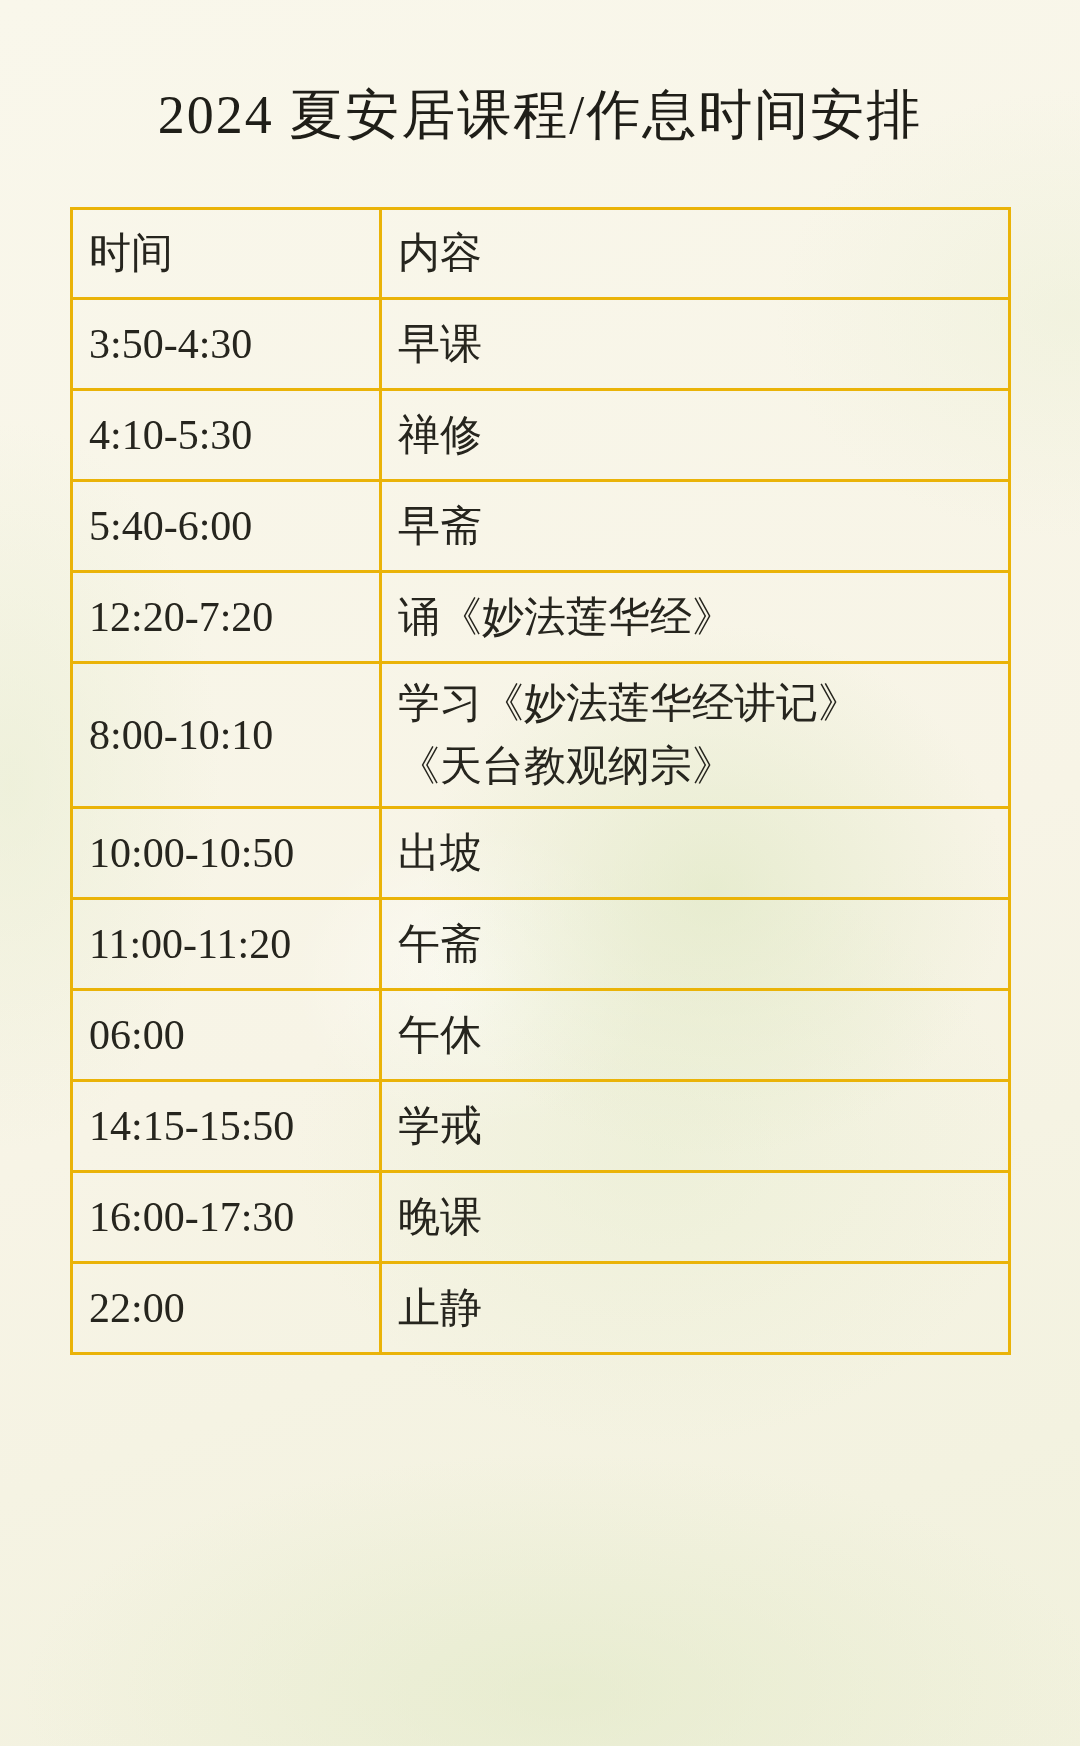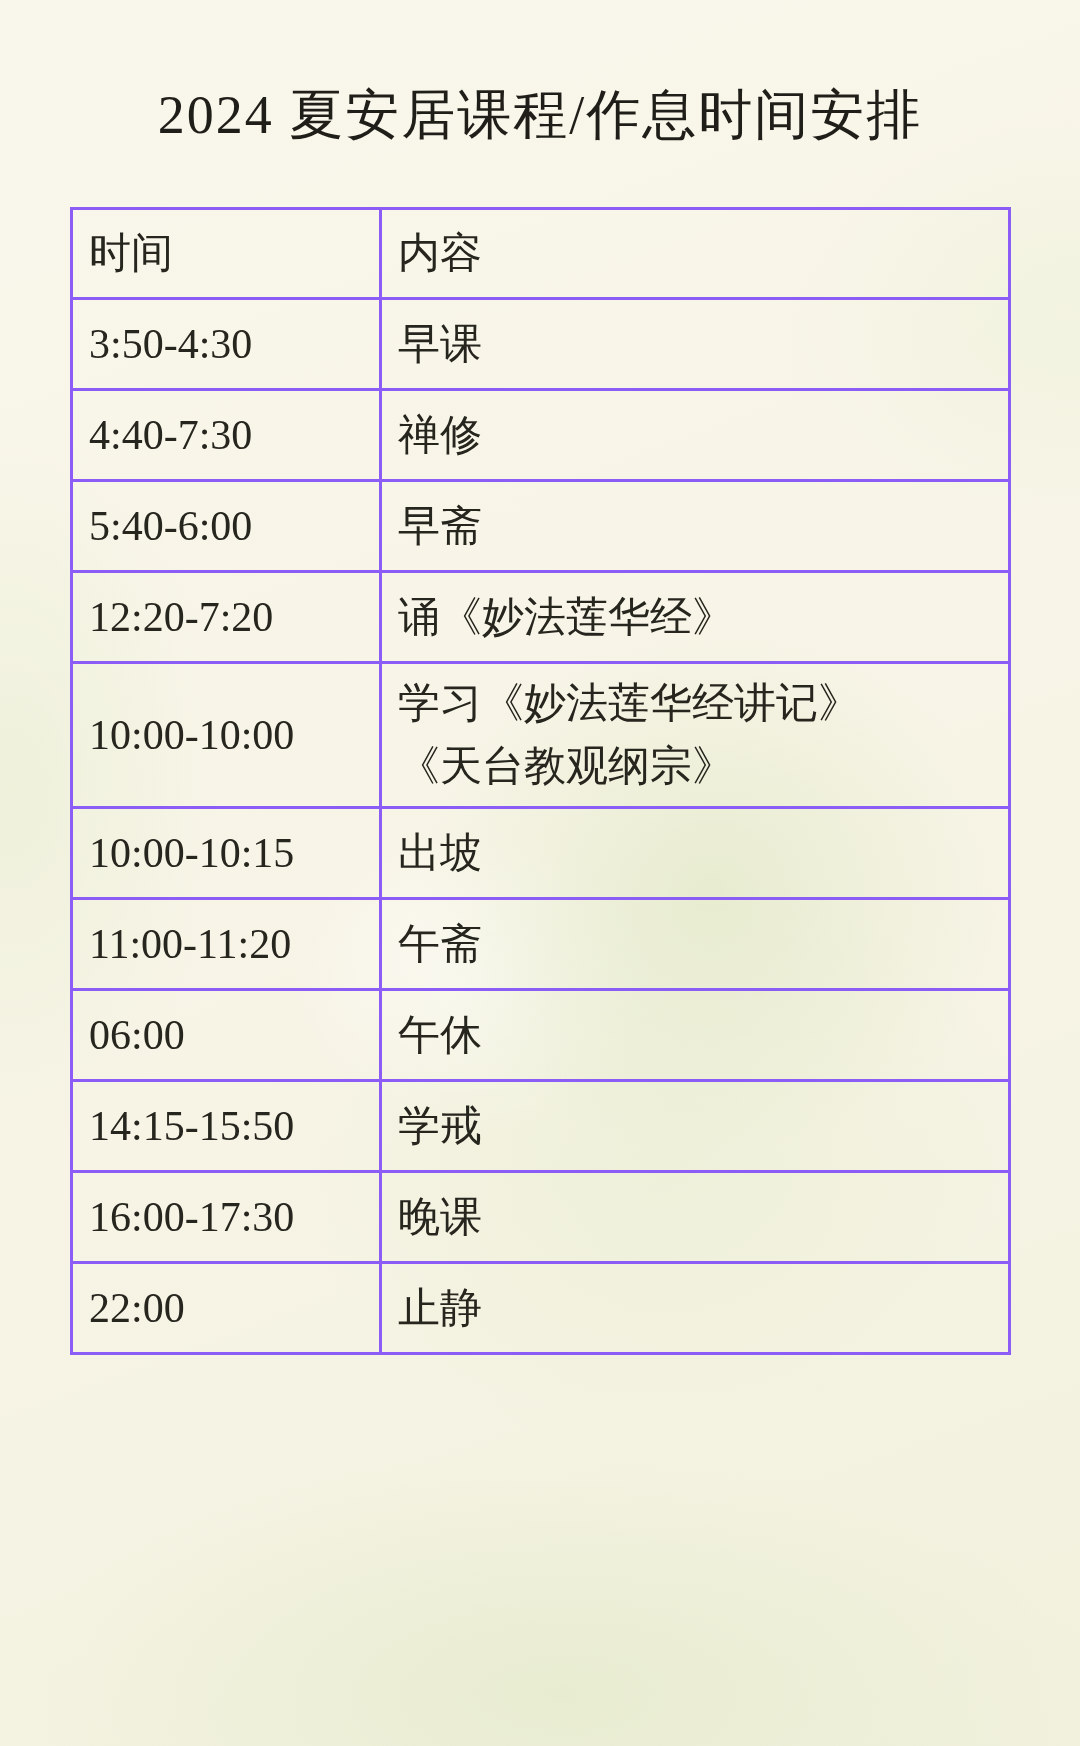--- a/index.html
+++ b/index.html
@@ -39,21 +39,21 @@
   table.schedule {
     margin: 62px 0 0 70px;
     width: 938px;
     border-collapse: collapse;
     table-layout: fixed;
   }
   col.c-time { width: 309px; }
   col.c-content { width: 629px; }
   table.schedule th,
   table.schedule td {
-    border: 3px solid #8b5cf6;
+    border: 3px solid #eab308;
     font-weight: normal;
     text-align: left;
     vertical-align: middle;
     font-size: 42px;
     padding: 8px 6px 8px 16px;
     line-height: 1.5;
   }
   thead tr { height: 90px; }
   tbody tr { height: 91px; }
   td.col-content, th.col-content {
@@ -79,42 +79,42 @@
       </tr>
     </thead>
     <tbody id="rows">
 
   <tr>
     <td class="col-time">3:50-4:30</td>
     <td class="col-content">早课</td>
   </tr>
 
   <tr>
-    <td class="col-time">4:40-7:30</td>
+    <td class="col-time">4:10-5:30</td>
     <td class="col-content">禅修</td>
   </tr>
 
   <tr>
     <td class="col-time">5:40-6:00</td>
     <td class="col-content">早斋</td>
   </tr>
 
   <tr>
     <td class="col-time">12:20-7:20</td>
     <td class="col-content">诵《妙法莲华经》</td>
   </tr>
 
   <tr>
-    <td class="col-time">10:00-10:00</td>
+    <td class="col-time">8:00-10:10</td>
     <td class="col-content">学习《妙法莲华经讲记》
 《天台教观纲宗》</td>
   </tr>
 
   <tr>
-    <td class="col-time">10:00-10:15</td>
+    <td class="col-time">10:00-10:50</td>
     <td class="col-content">出坡</td>
   </tr>
 
   <tr>
     <td class="col-time">11:00-11:20</td>
     <td class="col-content">午斋</td>
   </tr>
 
   <tr>
     <td class="col-time">06:00</td>

